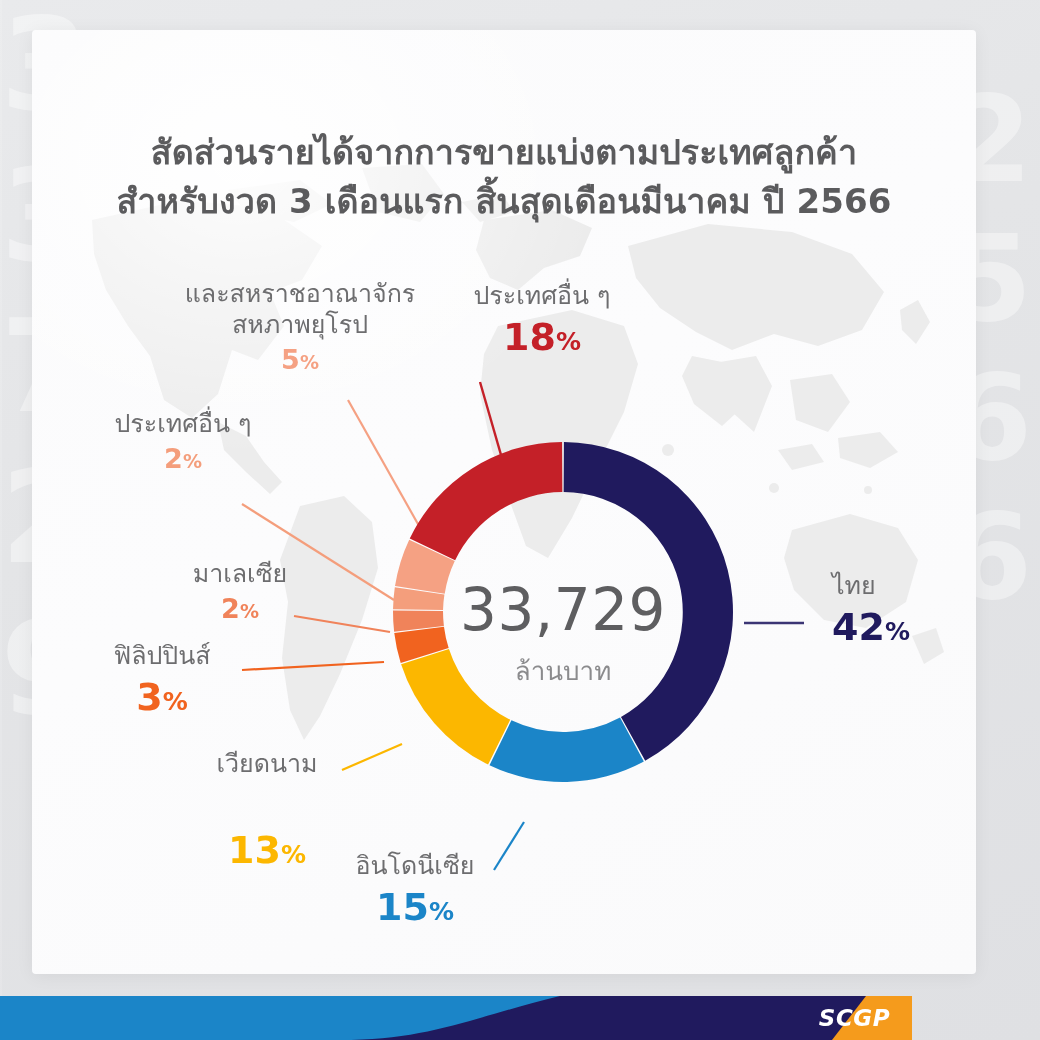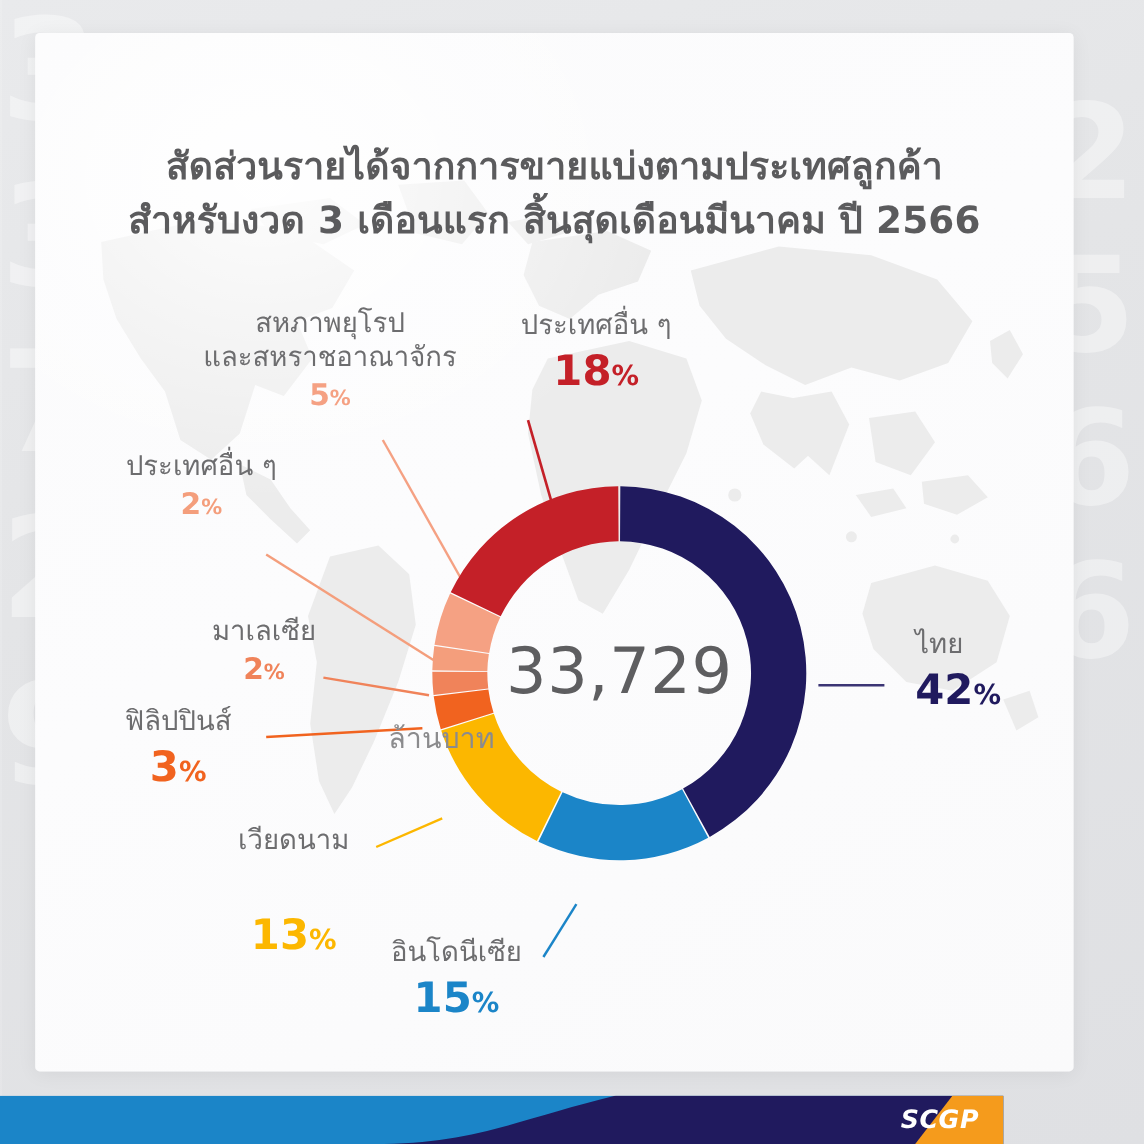--- a/index.html
+++ b/index.html
@@ -120,21 +120,21 @@
     font-size: 58px;
     font-weight: 400;
     color: #5e5e60;
     letter-spacing: 0.5px;
   }
   .center-unit {
     position: absolute;
     left: 321px;
     top: 620px;
     width: 420px;
-    text-align: left;
+    text-align: center;
     font-size: 26px;
     color: #8b8b8d;
   }
 
   
   .label {
     position: absolute;
     line-height: 1.24;
   }
   .label .name {
@@ -323,22 +323,22 @@
     </div>
 
     <div class="label ta-c small" style="left:42px; top:378px; width:218px;">
       <div class="name">ประเทศอื่น ๆ</div>
       <div class="pct" style="color:#f49e7c;">
         <span class="num">2</span><span class="sym">%</span>
       </div>
     </div>
 
     <div class="label ta-c small" style="left:108px; top:248px; width:320px;">
+      <div class="name">และสหราชอาณาจักร</div>
       <div class="name">สหภาพยุโรป</div>
-      <div class="name">และสหราชอาณาจักร</div>
       <div class="pct" style="color:#f5a183;">
         <span class="num">5</span><span class="sym">%</span>
       </div>
     </div>
 
     <div class="label ta-c" style="left:400px; top:250px; width:220px;">
       <div class="name">ประเทศอื่น ๆ</div>
       <div class="pct" style="color:#c42028;">
         <span class="num">18</span><span class="sym">%</span>
       </div>

